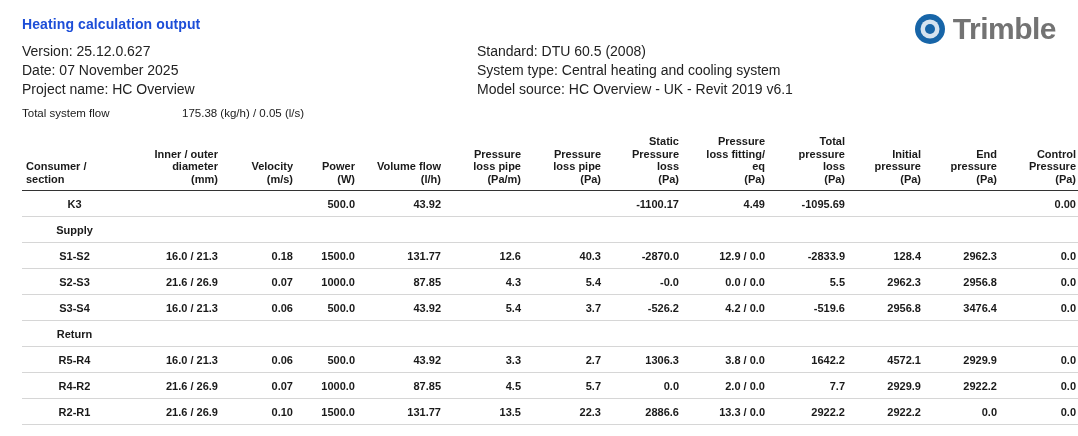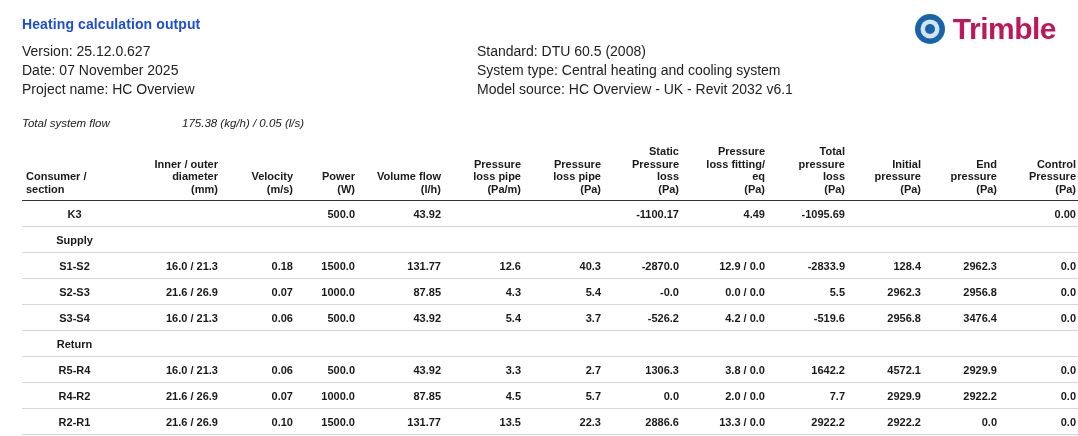--- a/index.html
+++ b/index.html
@@ -47,30 +47,29 @@
     gap: 6px;
   }
   .logo-mark {
     width: 34px;
     height: 34px;
     position: relative;
   }
   .logo-text {
     font-size: 30px;
     font-weight: bold;
-    color: #be185d;
+    color: #737373;
     letter-spacing: -0.5px;
     line-height: 30px;
   }
 
   .totalflow {
-    margin-top: 18px;
+    margin-top: 8px;
     font-size: 11.5px;
     display: flex;
-    font-style: italic;
   }
   .totalflow .label { width: 160px; }
   .totalflow .value { font-weight: normal; }
 
   table.data {
     margin-top: 16px;
     width: 100%;
     border-collapse: collapse;
     font-size: 11px;
     table-layout: fixed;
@@ -139,21 +138,21 @@
 
   <div class="meta">
     <div class="meta-col-left">
       <div class="meta-row">Version: 25.12.0.627</div>
       <div class="meta-row">Date: 07 November 2025</div>
       <div class="meta-row">Project name: HC Overview</div>
     </div>
     <div class="meta-col-right">
       <div class="meta-row">Standard: DTU 60.5 (2008)</div>
       <div class="meta-row">System type: Central heating and cooling system</div>
-      <div class="meta-row">Model source: HC Overview - UK - Revit 2032 v6.1</div>
+      <div class="meta-row">Model source: HC Overview - UK - Revit 2019 v6.1</div>
     </div>
   </div>
 
   <div class="totalflow">
     <div class="label">Total system flow</div>
     <div class="value">175.38 (kg/h)  /  0.05 (l/s)</div>
   </div>
 
   <table class="data">
     <colgroup>

